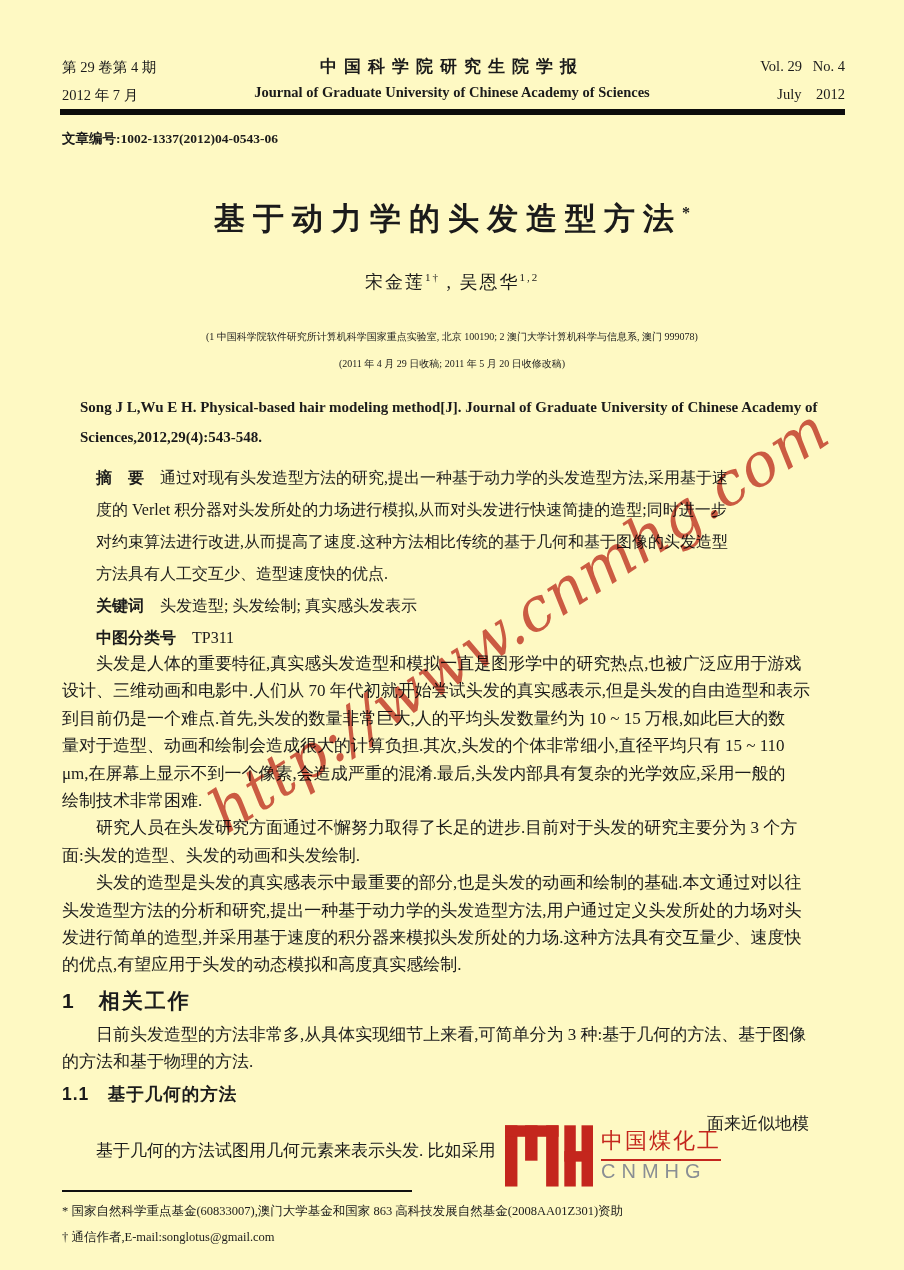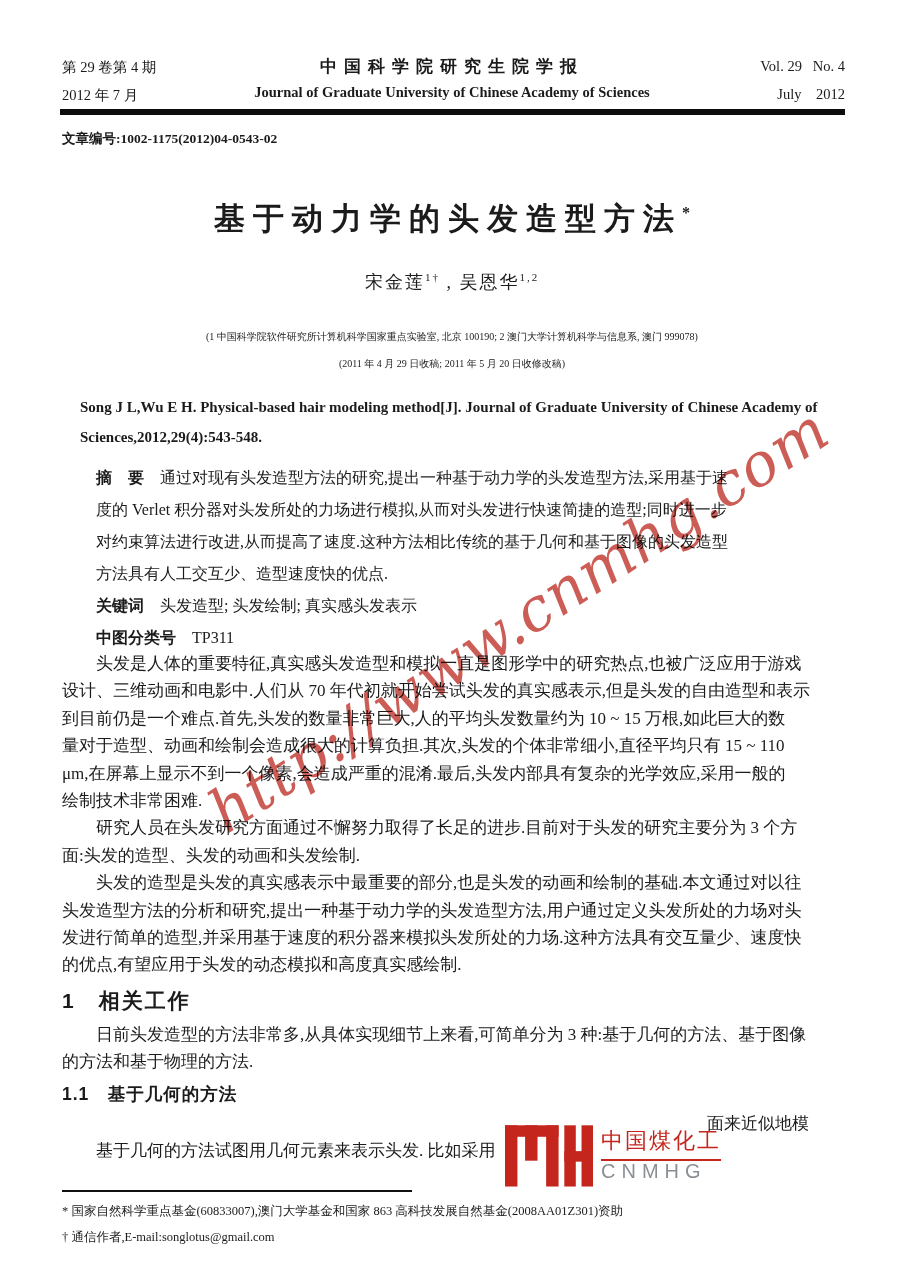--- a/index.html
+++ b/index.html
@@ -1,19 +1,19 @@
 <!DOCTYPE html>
 <html><head>
 <meta charset="utf-8">
 <style>
   * { margin:0; padding:0; box-sizing:border-box; }
   html,body { background:#e8e8e8; }
   .page {
     position:relative; width:904px; height:1270px; margin:0 auto;
-    background:#ffffff; overflow:hidden;
+    background:#fef9c3; overflow:hidden;
     font-family:"Liberation Serif","DejaVu Serif",serif;
     color:#1b1b1b;
   }
   .abs { position:absolute; }
   .pre { white-space:pre; }
   .ml  { white-space:pre-line; }
   .center { left:0; width:904px; text-align:center; }
 
   
   .hdr-small { font-size:14.5px; }
@@ -71,21 +71,21 @@
 <div class="page">
 
   <div class="abs hdr-small pre" style="left:62px; top:58px;">第 29 卷第 4 期</div>
   <div class="abs hdr-small pre" style="left:62px; top:86px;">2012 年 7 月</div>
   <div class="abs center hdr-journal-cn" style="top:55px;">中国科学院研究生院学报</div>
   <div class="abs center hdr-journal-en" style="top:84px;">Journal of Graduate University of Chinese Academy of Sciences</div>
   <div class="abs hdr-right hdr-small pre" style="top:58px;">Vol. 29   No. 4</div>
   <div class="abs hdr-right hdr-small pre" style="top:86px;">July    2012</div>
   <div class="abs rule-thick" style="top:109px;"></div>
 
-  <div class="abs article-no" style="left:62px; top:130px;">文章编号:1002-1175(2012)04-0543-02</div>
+  <div class="abs article-no" style="left:62px; top:130px;">文章编号:1002-1337(2012)04-0543-06</div>
 
   <div class="abs center title" style="top:198px;"><span>基于动力学的头发造型方法</span><sup>*</sup></div>
 
   <div class="abs center authors" style="top:270px;">
     <span>宋金莲</span><sup>1†</sup><span class="pre"> , </span><span>吴恩华</span><sup>1,2</sup>
   </div>
 
   <div class="abs center affil" style="top:330px;">(1 中国科学院软件研究所计算机科学国家重点实验室, 北京 100190; 2 澳门大学计算机科学与信息系, 澳门 999078)</div>
   <div class="abs center affil" style="top:357px;">(2011 年 4 月 29 日收稿; 2011 年 5 月 20 日收修改稿)</div>
 

